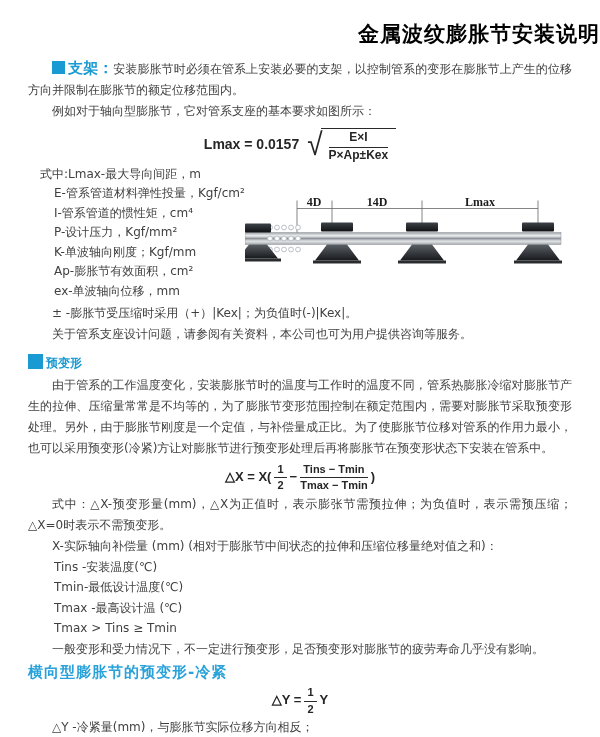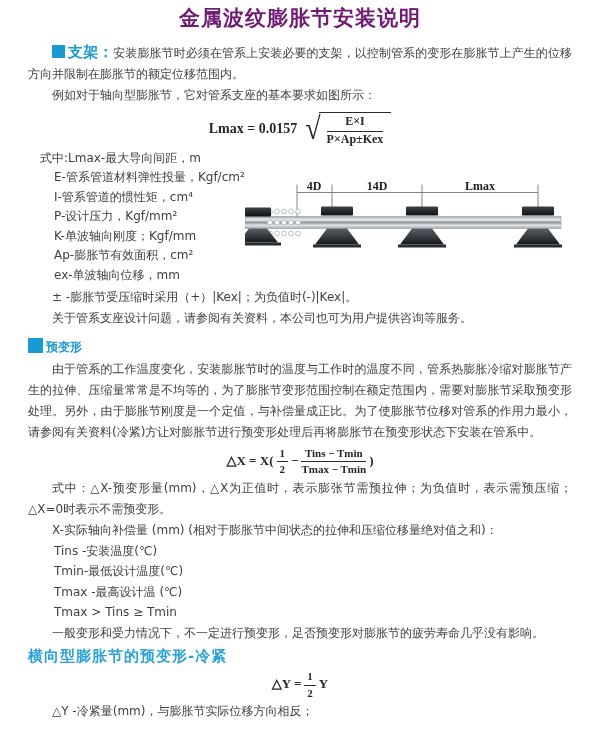--- a/index.html
+++ b/index.html
@@ -4,22 +4,22 @@
 <style>
   html,body { margin:0; padding:0; background:#ffffff; }
   body {
     width:600px; height:737px; overflow:hidden;
     font-family:"DejaVu Sans","Liberation Sans",sans-serif;
     color:#3f3f3f;
   }
   .page { position:relative; width:600px; height:737px; background:#fff; }
 
   .title {
-    margin:4px 0 10px; text-align:center;
-    font-size:21px; line-height:28px; font-weight:bold; color:#701a75;
+    margin:20px 0 10px; text-align:right;
+    font-size:21px; line-height:28px; font-weight:bold; color:#000000;
     letter-spacing:1px;
   }
 
   .para {
     margin:0 28px; font-size:12px; line-height:21px;
     text-align:justify; text-indent:2em; color:#3f3f3f;
   }
   .para.tight { margin-top:0; }
   .inline-head { color:#1a9ad2; font-size:15px; font-weight:bold; }
   .bullet-sq {
@@ -31,21 +31,21 @@
     font-weight:bold; color:#1a9ad2;
   }
   .sec-head .bullet-sq { width:15px; height:15px; vertical-align:-2px; }
   .sub-head {
     margin:2px 0 2px 58px; font-size:15px; line-height:20px;
     font-weight:bold; color:#29a2da; letter-spacing:1px;
   }
   .sub-head.left { margin-left:28px; }
 
   .formula {
-    text-align:center; font-family:Liberation Serif, serif;
+    text-align:center; font-family:Liberation Sans, sans-serif;
     font-weight:bold; color:#262626; font-size:14px;
   }
   .f1 { margin:6px 0 2px; }
   .f2 { margin:4px 0 2px; font-size:13px; }
   .f3 { margin:4px 0 2px; font-size:13px; }
 
   .sqrt-sign {
     display:inline-block; font-size:28px; font-weight:normal;
     vertical-align:middle; margin:0 -2px 0 8px; transform:scaleY(1.12);
   }
@@ -169,21 +169,21 @@
     </svg>
   </div>
 
   <p class="para">± -膨胀节受压缩时采用（+）|Kex|；为负值时(-)|Kex|。</p>
   <p class="para">关于管系支座设计问题，请参阅有关资料，本公司也可为用户提供咨询等服务。</p>
 
   <div class="sec-head">
     <span class="bullet-sq"></span><span>预变形</span>
   </div>
 
-  <p class="para">由于管系的工作温度变化，安装膨胀节时的温度与工作时的温度不同，管系热膨胀冷缩对膨胀节产生的拉伸、压缩量常常是不均等的，为了膨胀节变形范围控制在额定范围内，需要对膨胀节采取预变形处理。另外，由于膨胀节刚度是一个定值，与补偿量成正比。为了使膨胀节位移对管系的作用力最小，请参阅有关资料(冷紧)方让对膨胀节进行预变形处理后再将膨胀节在预变形状态下安装在管系中。</p>
+  <p class="para">由于管系的工作温度变化，安装膨胀节时的温度与工作时的温度不同，管系热膨胀冷缩对膨胀节产生的拉伸、压缩量常常是不均等的，为了膨胀节变形范围控制在额定范围内，需要对膨胀节采取预变形处理。另外，由于膨胀节刚度是一个定值，与补偿量成正比。为了使膨胀节位移对管系的作用力最小，也可以采用预变形(冷紧)方让对膨胀节进行预变形处理后再将膨胀节在预变形状态下安装在管系中。</p>
 
 
   <div class="formula f2">
     <span>△X = X(</span><span class="frac"><span class="fnum">1</span><span class="fden">2</span></span><span>−</span><span class="frac"><span class="fnum">Tins − Tmin</span><span class="fden">Tmax − Tmin</span></span><span>)</span>
   </div>
 
   <p class="para">式中：△X-预变形量(mm)，△X为正值时，表示膨张节需预拉伸；为负值时，表示需预压缩；△X=0时表示不需预变形。</p>
   <p class="para">X-实际轴向补偿量 (mm) (相对于膨胀节中间状态的拉伸和压缩位移量绝对值之和)：</p>
 
   <div class="temps">

